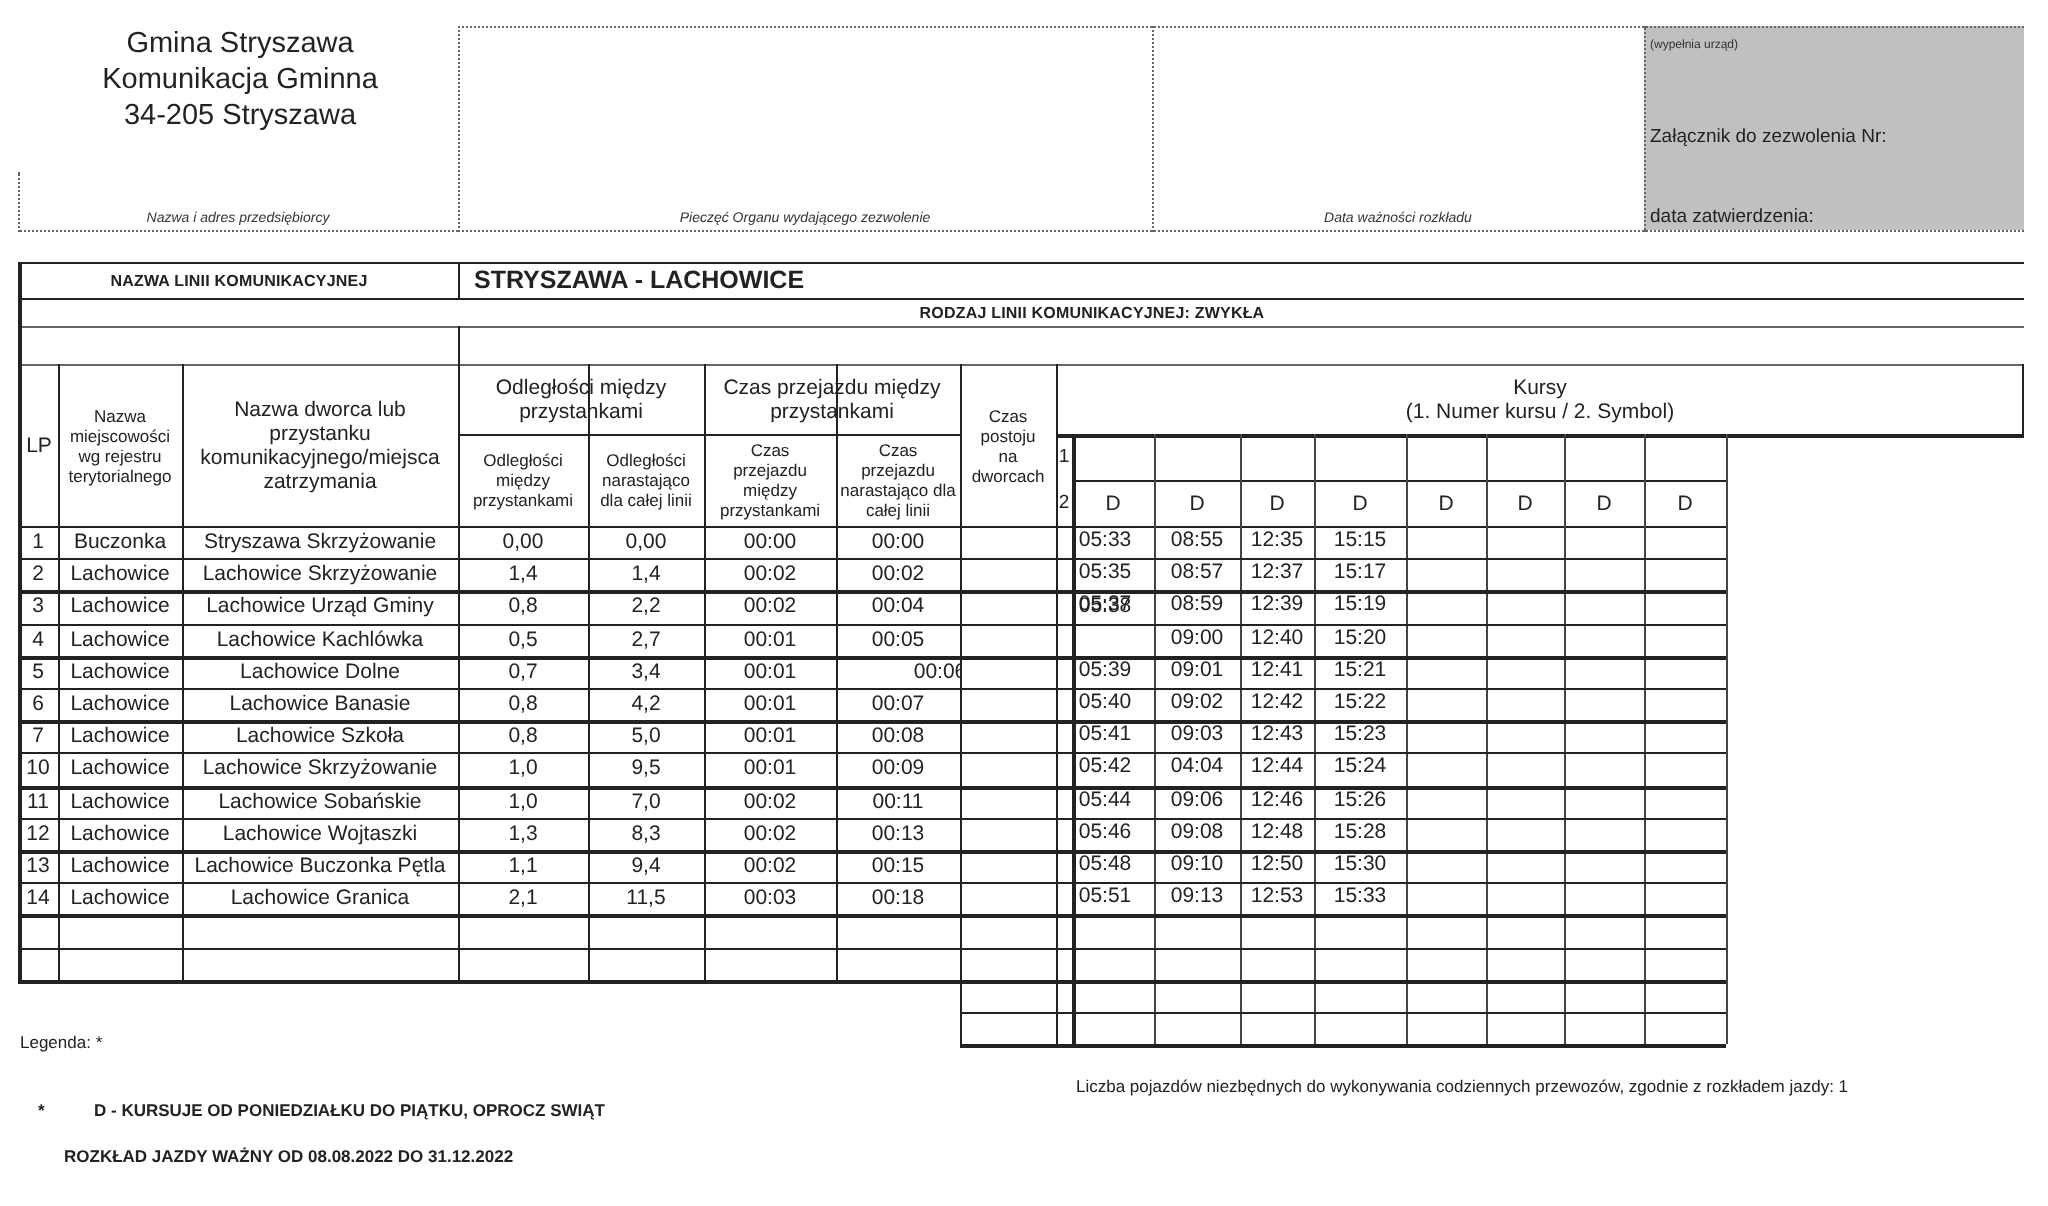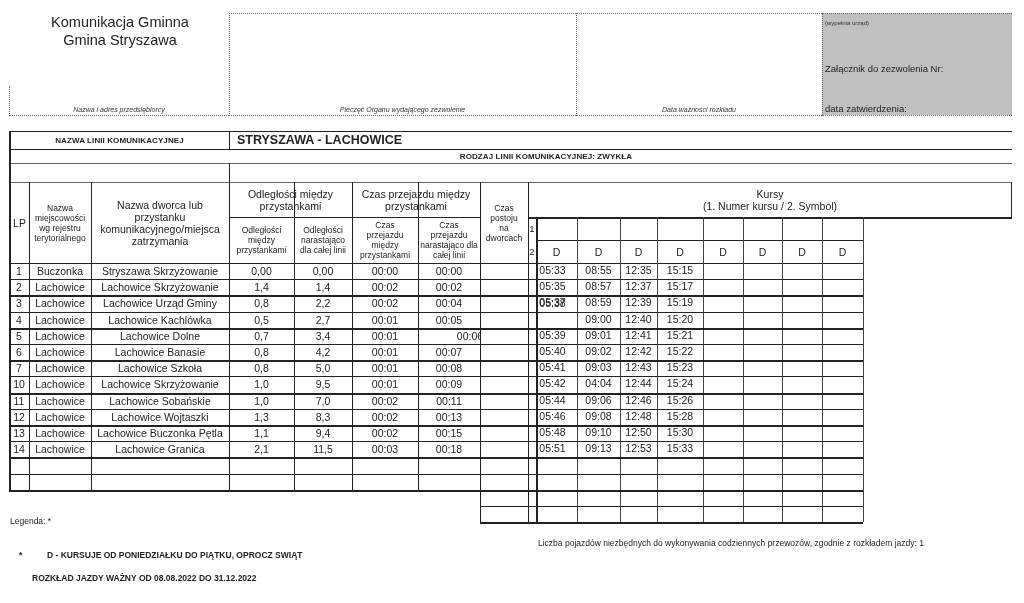--- a/index.html
+++ b/index.html
@@ -26,22 +26,23 @@
   .bold7 { font-size:8px; font-weight:bold; letter-spacing:0.1px; }
   .grid { position:absolute; left:0; top:0; width:1024px; height:603px; }
   .footer-text { position:absolute; font-size:8.5px; color:#222; }
   .footer-bold { position:absolute; font-size:8.5px; font-weight:bold; color:#222; }
 </style>
 </head>
 <body>
 
 <div class="hdr-box dot-l dot-b" style="left:9px; top:86px; width:220px; height:30px;"></div>
 <div class="company">
+  <div>Gmina Stryszawa</div>
   <div>Komunikacja Gminna</div>
-  <div>Gmina Stryszawa</div>
+  <div>34-205 Stryszawa</div>
 </div>
 <div class="caption" style="left:9px; top:106px; width:220px;">Nazwa i adres przedsiębiorcy</div>
 
 <div class="hdr-box dot-l dot-t dot-b" style="left:229px; top:13px; width:347px; height:103px;"></div>
 <div class="caption" style="left:229px; top:106px; width:347px;">Pieczęć Organu wydającego zezwolenie</div>
 
 <div class="hdr-box dot-l dot-t dot-b" style="left:576px; top:13px; width:246px; height:103px;"></div>
 <div class="caption" style="left:576px; top:106px; width:246px;">Data ważności rozkładu</div>
 
 <div class="gray-box">

